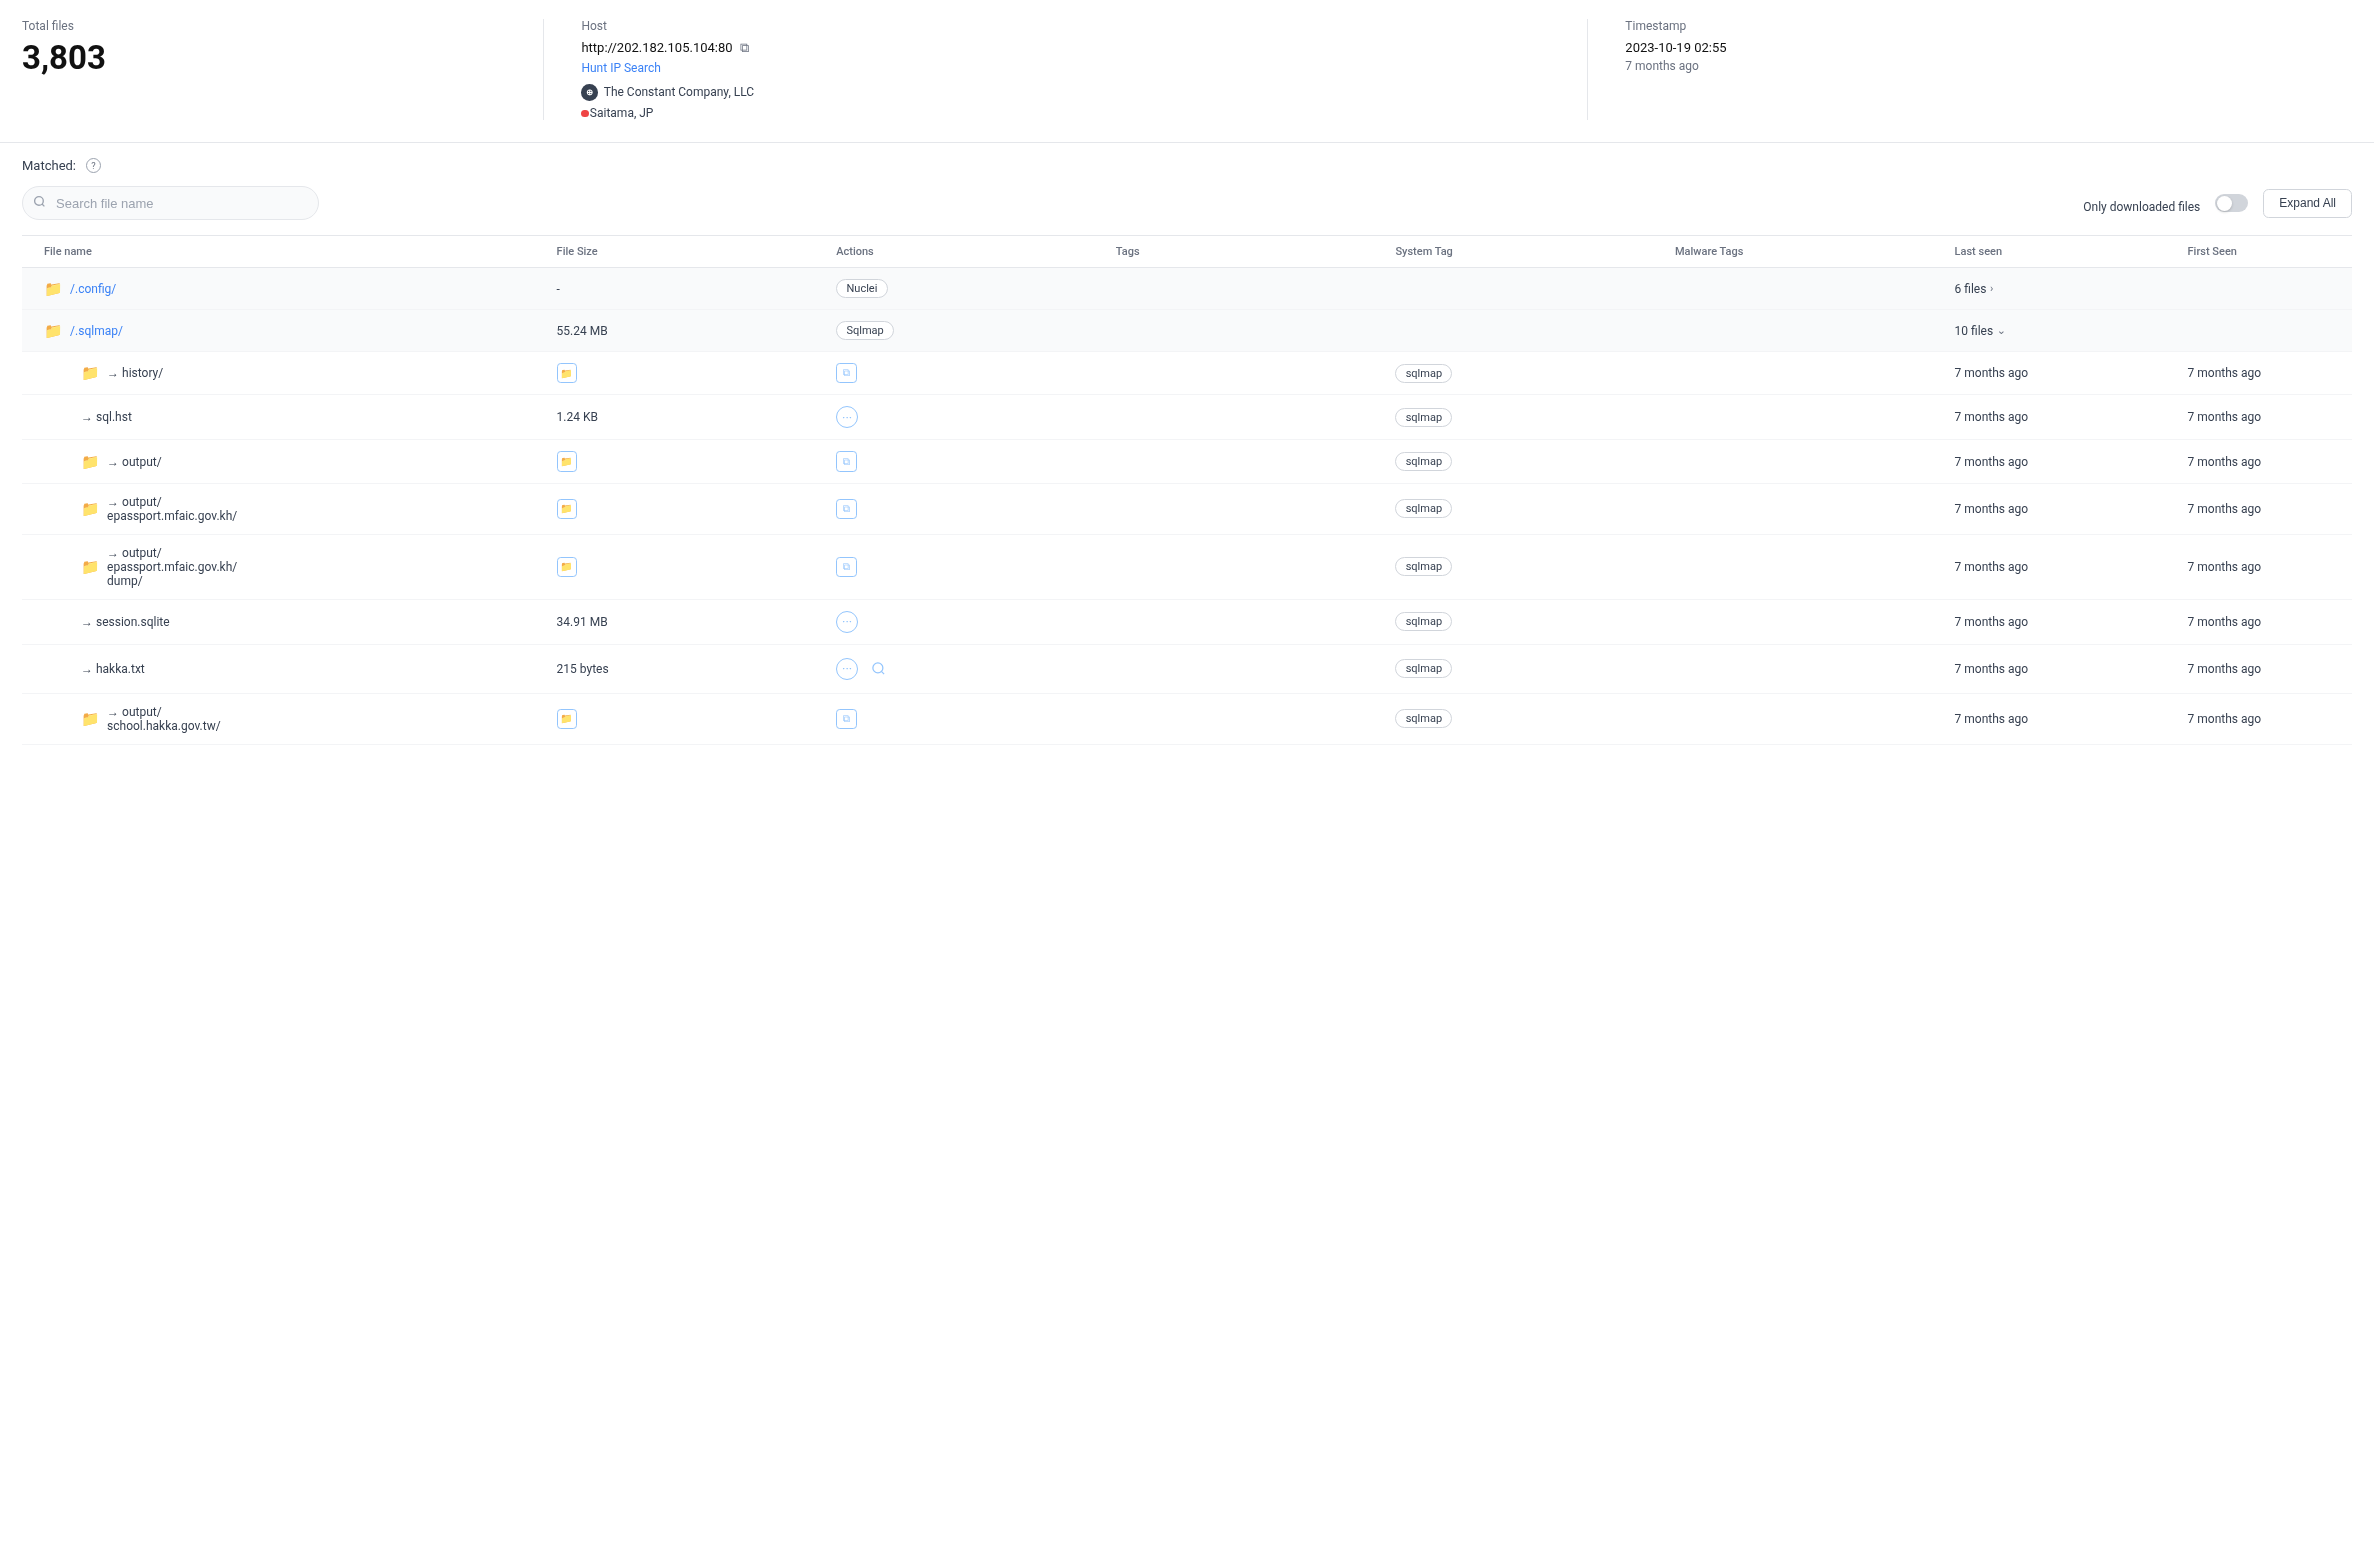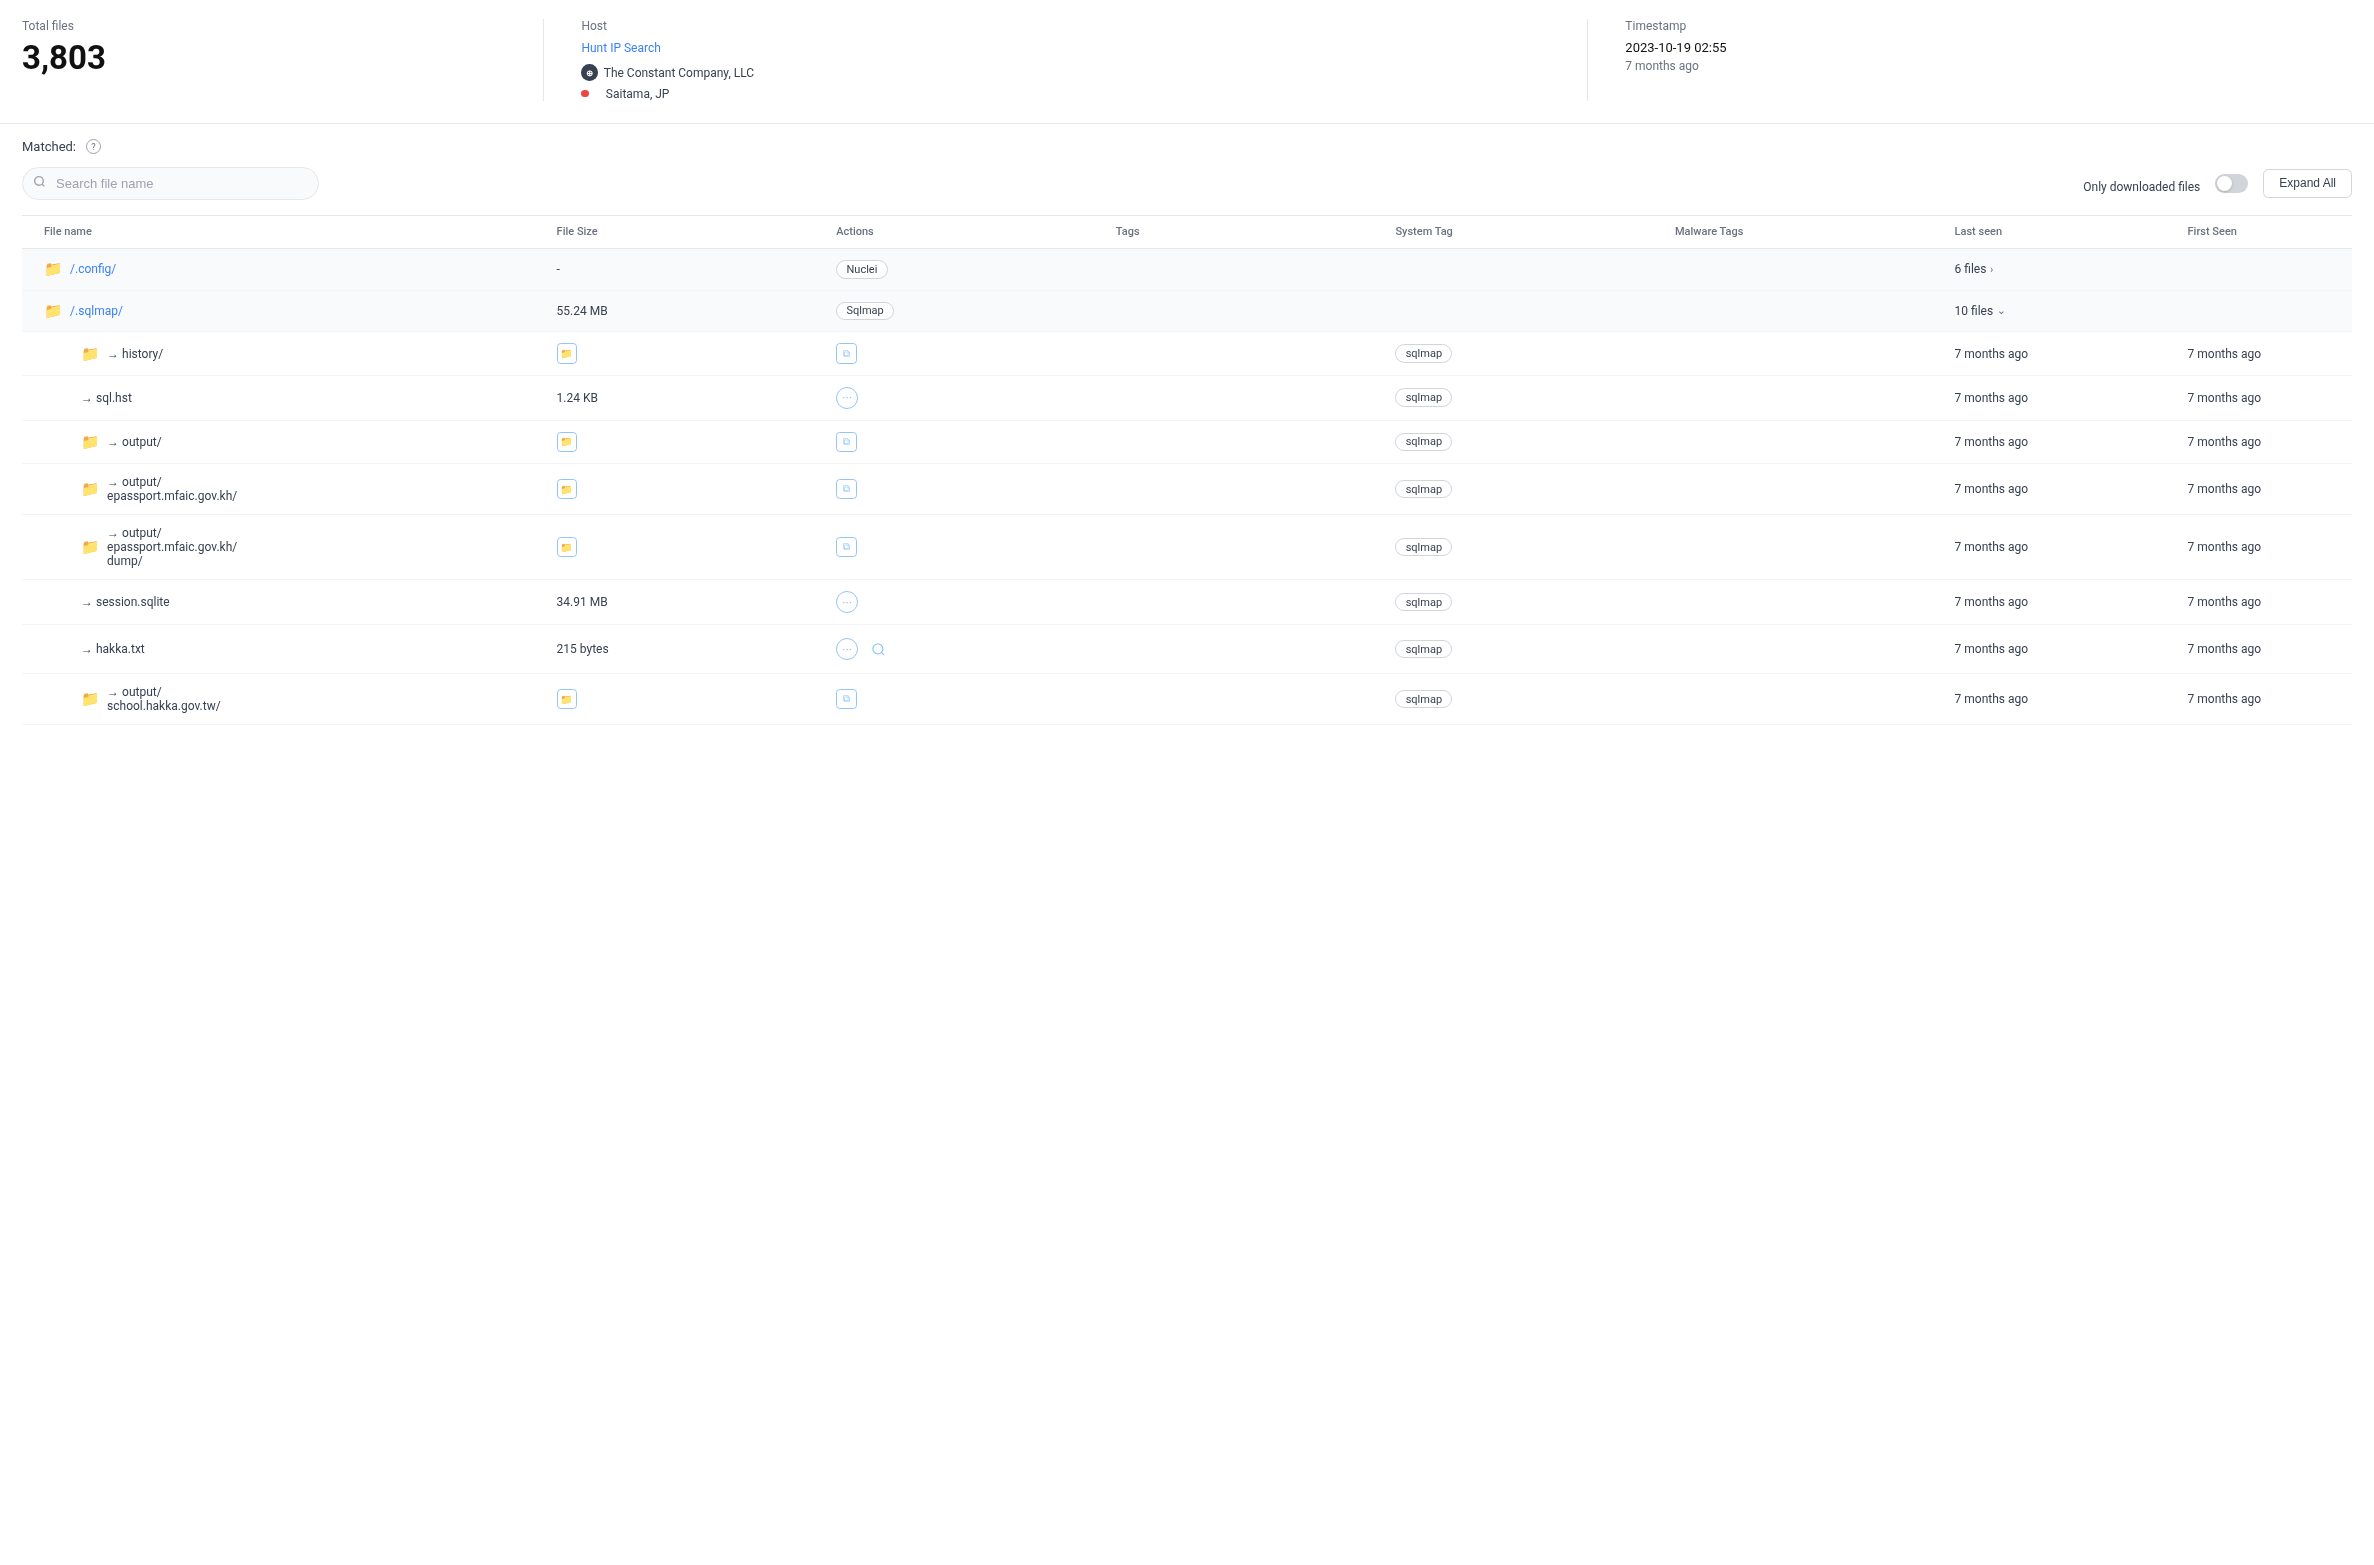--- a/index.html
+++ b/index.html
@@ -86,21 +86,21 @@
       align-items: center;
       justify-content: center;
       color: white;
       font-size: 8.3px;
       font-weight: bold;
     }
 
     .location-row {
       display: flex;
       align-items: center;
-      gap: 17px;
+      gap: 1px;
       color: #374151;
       font-size: 12px;
       margin-top: 5.6px;
     }
 
     .location-dot {
       width: 7.4px;
       height: 7.4px;
       background: #ef4444;
       border-radius: 50%;
@@ -366,20 +366,24 @@
 
 <div class="top-section">
 
   <div class="stat-block">
     <div class="label">Total files</div>
     <div class="value">3,803</div>
   </div>
 
   <div class="host-block">
     <div class="label">Host</div>
+    <div class="host-url">
+      <span>http://202.182.105.104:80</span>
+      <span class="copy-icon">⧉</span>
+    </div>
     <a class="hunt-link" href="#">Hunt IP Search</a>
     <div class="company-row">
       <div class="company-icon">⊕</div>
       <span>The Constant Company, LLC</span>
     </div>
     <div class="location-row">
       <div class="location-dot"></div>
       <span>Saitama, JP</span>
     </div>
   </div>

